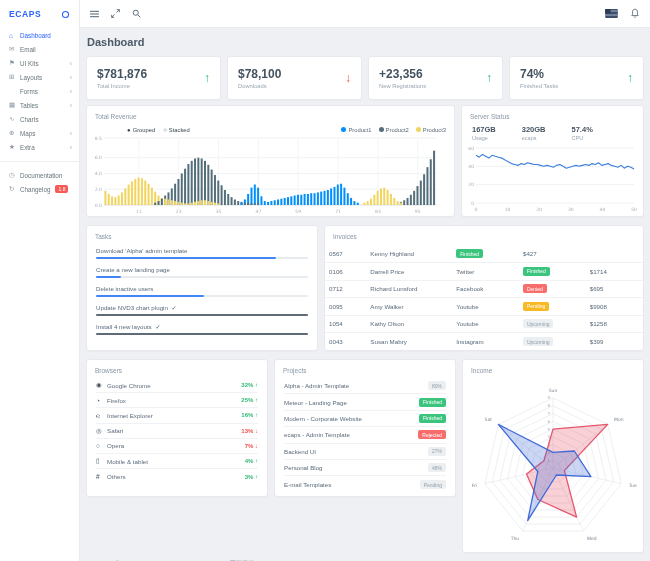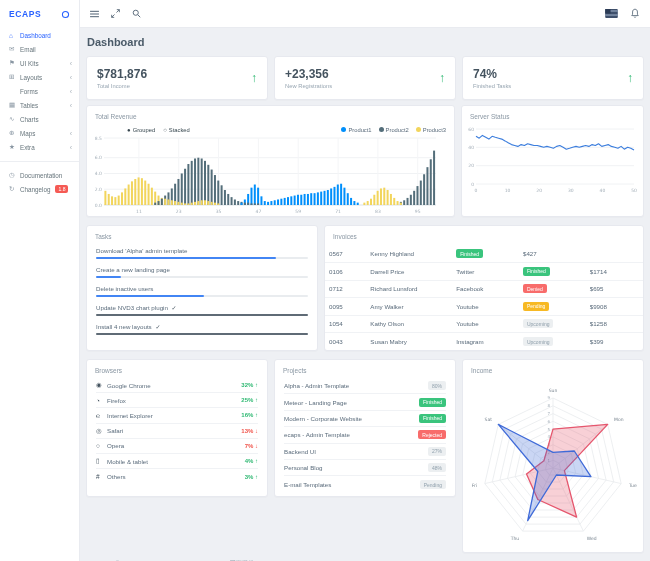--- a/index.html
+++ b/index.html
@@ -203,20 +203,27 @@
 <main class="content">
   <div class="page-title">Dashboard</div>
 
   <div class="stat-row" id="stat-row">
       <div class="card stat-card">
         <span>
           <div class="stat-value">$781,876</div>
           <div class="stat-label">Total Income</div>
         </span>
         <span class="trend up">↑</span>
+      </div>
+      <div class="card stat-card">
+        <span>
+          <div class="stat-value">$78,100</div>
+          <div class="stat-label">Downloads</div>
+        </span>
+        <span class="trend down">↓</span>
       </div>
       <div class="card stat-card">
         <span>
           <div class="stat-value">+23,356</div>
           <div class="stat-label">New Registrations</div>
         </span>
         <span class="trend up">↑</span>
       </div>
       <div class="card stat-card">
         <span>
@@ -392,20 +399,34 @@
           <rect x="329.48" y="51.08" width="2" height="18.92" fill="#546E7A"></rect>
           <rect x="332.80" y="45.56" width="2" height="24.44" fill="#546E7A"></rect>
           <rect x="336.12" y="39.26" width="2" height="30.74" fill="#546E7A"></rect>
           <rect x="339.44" y="32.16" width="2" height="37.84" fill="#546E7A"></rect>
           <rect x="342.76" y="24.28" width="2" height="45.72" fill="#546E7A"></rect>
           <rect x="346.08" y="15.61" width="2" height="54.39" fill="#546E7A"></rect>
         </svg>
     </section>
     <section class="card server-card">
       <div class="card-title">Server Status</div>
+      <div class="server-metrics" id="server-metrics">
+          <div>
+            <div class="sm-value">167GB</div>
+            <div class="sm-label">Usage</div>
+          </div>
+          <div>
+            <div class="sm-value">320GB</div>
+            <div class="sm-label">ecaps</div>
+          </div>
+          <div>
+            <div class="sm-value">57.4%</div>
+            <div class="sm-label">CPU</div>
+          </div>
+        </div>
       <svg id="line-chart" width="176" height="70" viewBox="0 0 176 70">
           <line class="grid" x1="14" y1="60.0" x2="172" y2="60.0"></line>
           <text class="tick" x="12" y="61.6" text-anchor="end">0</text>
           <line class="grid" x1="14" y1="41.7" x2="172" y2="41.7"></line>
           <text class="tick" x="12" y="43.3" text-anchor="end">20</text>
           <line class="grid" x1="14" y1="23.3" x2="172" y2="23.3"></line>
           <text class="tick" x="12" y="24.9" text-anchor="end">40</text>
           <line class="grid" x1="14" y1="5.0" x2="172" y2="5.0"></line>
           <text class="tick" x="12" y="6.6" text-anchor="end">60</text>
           <text class="tick" x="14.0" y="68" text-anchor="middle">0</text>

